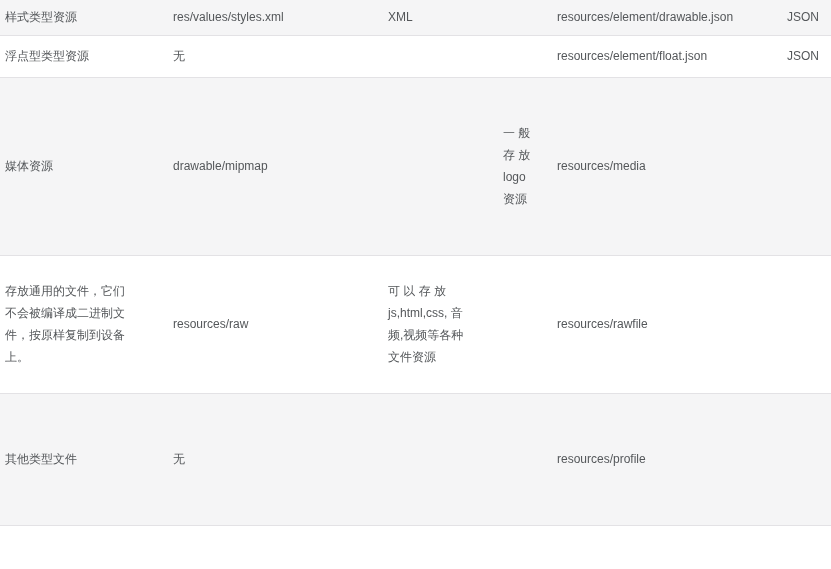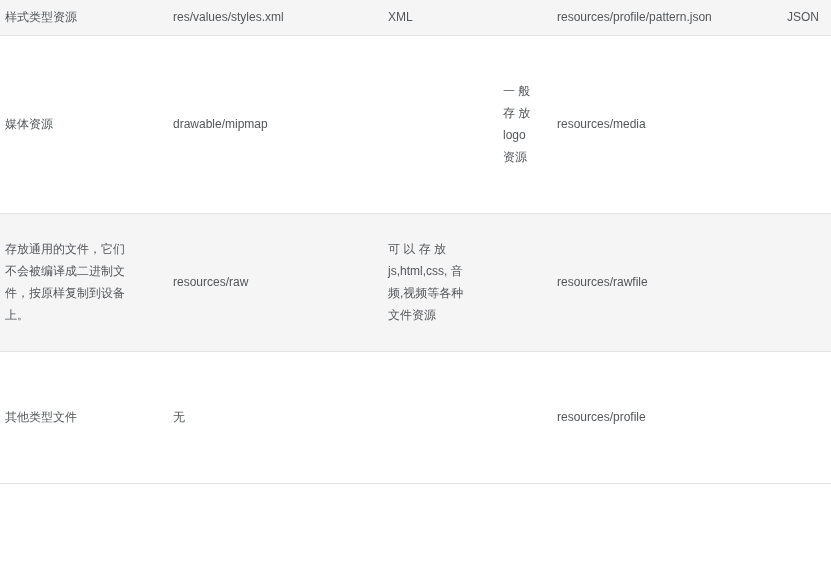--- a/index.html
+++ b/index.html
@@ -59,21 +59,29 @@
     <col style="width:54px">
     <col style="width:230px">
     <col style="width:49px">
   </colgroup>
   <tbody>
     <tr class="r1">
       <td>样式类型资源</td>
       <td>res/values/styles.xml</td>
       <td>XML</td>
       <td></td>
-      <td>resources/profile/pattern.json</td>
+      <td>resources/element/drawable.json</td>
+      <td>JSON</td>
+    </tr>
+    <tr class="r2">
+      <td>浮点型类型资源</td>
+      <td>无</td>
+      <td></td>
+      <td></td>
+      <td>resources/element/float.json</td>
       <td>JSON</td>
     </tr>
     <tr class="r4">
       <td>媒体资源</td>
       <td>drawable/mipmap</td>
       <td></td>
       <td class="multi">一 般
 存 放
 logo
 资源</td>

